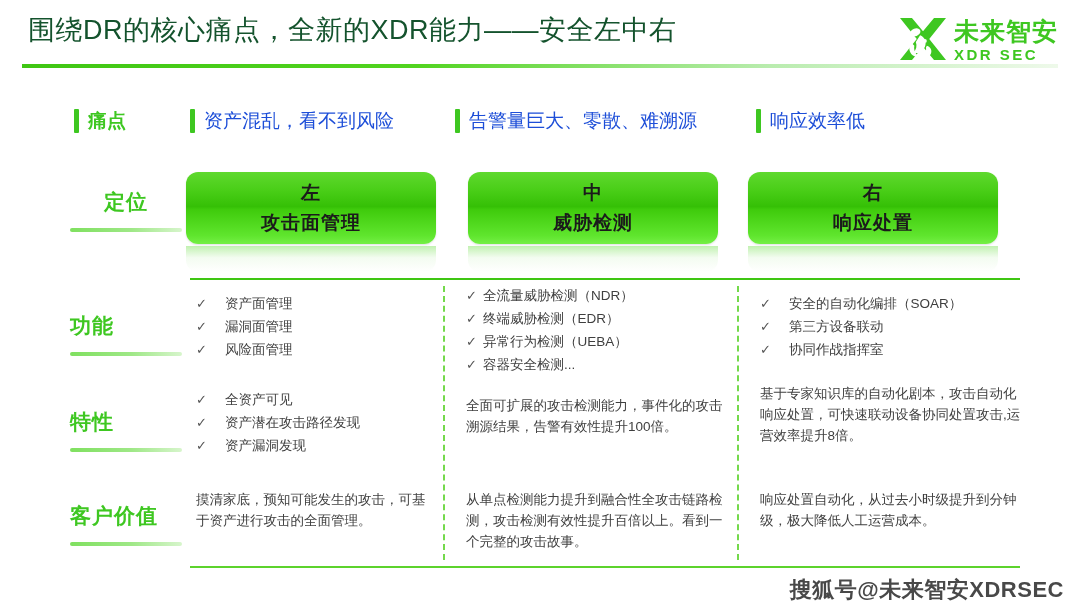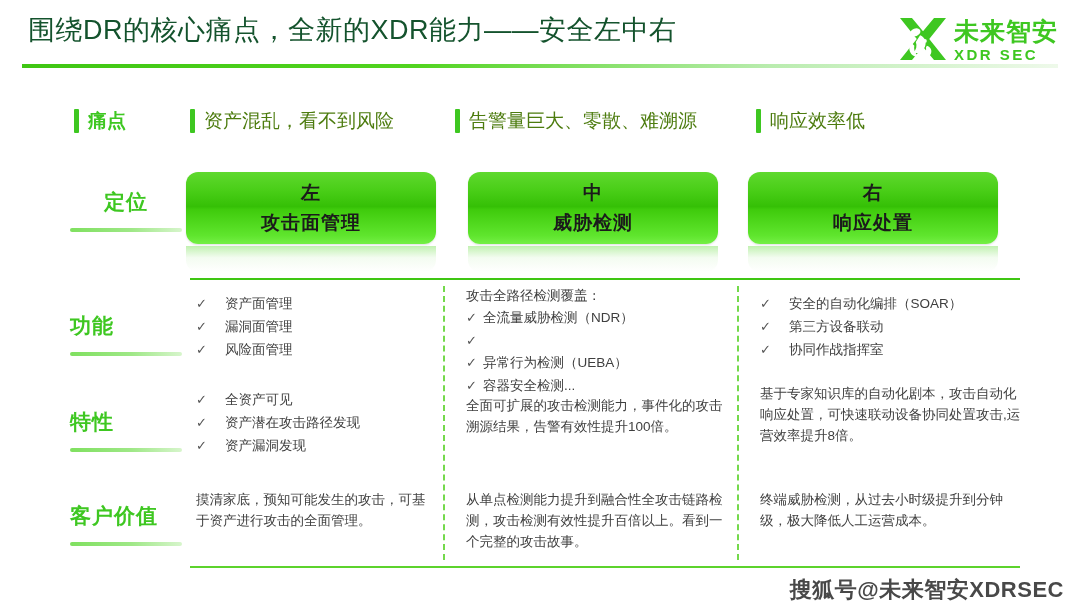--- a/index.html
+++ b/index.html
@@ -84,21 +84,21 @@
   }
   .pp-label {
     font-size: 19px;
     font-weight: 700;
     color: #3ec721;
     white-space: nowrap;
   }
   .pp-text {
     font-size: 19px;
     font-weight: 400;
-    color: #4d7c0f;
+    color: #1d4ed8;
     white-space: nowrap;
   }
   #pp-0 { left: 74px; }
   #pp-1 { left: 190px; }
   #pp-2 { left: 455px; }
   #pp-3 { left: 756px; }
 
   
   #buttons-row {
     position: absolute;
@@ -332,28 +332,28 @@
             <span class="tick">✓</span>
             <span>漏洞面管理</span>
           </li>
         <li>
             <span class="tick">✓</span>
             <span>风险面管理</span>
           </li>
       </ul>
     </div>
     <div class="cell cell-b" style="top:0px;">
-      <div class="cell-heading">攻击全路径检测覆盖：</div>
       <ul class="checklist">
         <li>
             <span class="tick">✓</span>
             <span>全流量威胁检测（NDR）</span>
           </li>
         <li>
             <span class="tick">✓</span>
+            <span>终端威胁检测（EDR）</span>
           </li>
         <li>
             <span class="tick">✓</span>
             <span>异常行为检测（UEBA）</span>
           </li>
         <li>
             <span class="tick">✓</span>
             <span>容器安全检测...</span>
           </li>
       </ul>
@@ -410,18 +410,18 @@
       <div class="rowlabel">客户价值</div>
       <div class="rowlabel-rule"></div>
     </div>
     <div class="cell cell-a" style="top:10px;">
       <p class="para">摸清家底，预知可能发生的攻击，可基于资产进行攻击的全面管理。</p>
     </div>
     <div class="cell cell-b" style="top:10px;">
       <p class="para">从单点检测能力提升到融合性全攻击链路检测，攻击检测有效性提升百倍以上。看到一个完整的攻击故事。</p>
     </div>
     <div class="cell cell-c" style="top:10px;">
-      <p class="para">终端威胁检测，从过去小时级提升到分钟级，极大降低人工运营成本。</p>
+      <p class="para">响应处置自动化，从过去小时级提升到分钟级，极大降低人工运营成本。</p>
     </div>
   </div>
 </div>
 
 <div id="watermark">搜狐号@未来智安XDRSEC</div>
 
 </body></html>

